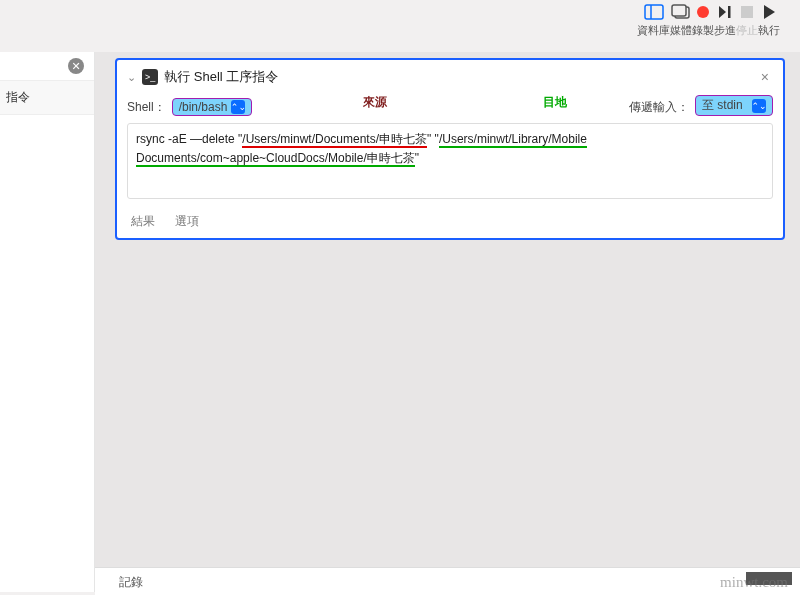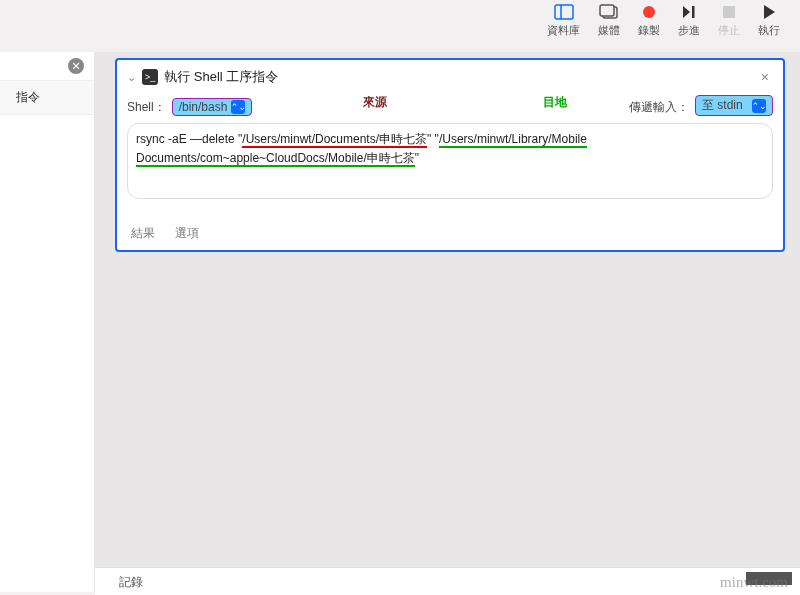--- a/index.html
+++ b/index.html
@@ -1,39 +1,39 @@
 <!DOCTYPE html>
 <html><head>
 <meta charset="utf-8">
 <style>
 *{margin:0;padding:0;box-sizing:border-box;font-family:-apple-system,"PingFang TC","Helvetica Neue",sans-serif}
 body{width:800px;height:595px;background:#f2f0f0;overflow:hidden;position:relative}
-.toolbar{position:absolute;top:3px;right:20px;display:flex;gap:18px;align-items:flex-start}
+.toolbar{position:absolute;top:3px;right:20px;display:flex;align-items:flex-start}
 .tbtn{display:flex;flex-direction:column;align-items:center;gap:2px;cursor:pointer}
 .tbtn .ic{width:22px;height:18px;display:flex;align-items:center;justify-content:center}
 .tbtn .lb{font-size:11px;color:#555}
 .tbtn.dis .lb{color:#bbb}
 .sidebar{position:absolute;left:0;top:52px;width:95px;height:540px;background:#fff;border-right:1px solid #e5e5e5}
 .srow{display:flex;align-items:center;justify-content:flex-end;padding:6px 10px}
 .sclose{width:16px;height:16px;border-radius:50%;background:#888;color:#fff;font-size:11px;display:flex;align-items:center;justify-content:center}
-.stab{padding:8px 16px;font-size:12px;color:#333;background:#f8f8f8;border-top:1px solid #eee;border-bottom:1px solid #eee}
+.stab{padding:8px 6px;font-size:12px;color:#333;background:#f8f8f8;border-top:1px solid #eee;border-bottom:1px solid #eee}
 .main{position:absolute;left:95px;top:52px;width:705px;height:543px;background:#e8e6e6}
 .panel{position:absolute;left:20px;top:6px;width:670px;background:#fff;border:2px solid #1a5fff;border-radius:4px;padding:6px 10px 0}
 .phdr{display:flex;align-items:center;gap:6px;padding:2px 0 6px}
 .chev{font-size:11px;color:#888}
 .termico{width:16px;height:16px;background:#333;border-radius:3px;display:flex;align-items:center;justify-content:center;color:#fff;font-size:9px}
 .ptitle{font-size:13px;font-weight:400;color:#222;flex:1}
 .pclose{font-size:14px;color:#888;cursor:pointer;padding:0 4px}
 .prow{display:flex;align-items:flex-end;gap:6px;font-size:12px;color:#444;padding:3px 0;position:relative}
 .sel{background:#7dd3fc;border:1px solid #a21caf;border-radius:4px;padding:1px 6px;font-size:12px;display:flex;align-items:center;gap:4px;min-width:78px;justify-content:space-between}
 .selbtn{width:14px;height:14px;background:#0a6dff;border-radius:3px;display:flex;align-items:center;justify-content:center;color:#fff;font-size:9px}
 .ann{font-size:12px;font-weight:600;position:absolute}
 .ann.src{color:#7f1d1d;left:236px;top:2px}
 .ann.dst{color:#0a0;left:416px;top:2px}
-.codebox{border:1px solid #ddd;border-radius:12px;padding:6px 8px;margin:4px 0 20px;font-family:"Courier New",monospace;font-size:12px;color:#222;line-height:1.5;min-height:76px}
+.codebox{border:1px solid #ddd;border-radius:3px;padding:6px 8px;margin:4px 0 8px;font-family:"Courier New",monospace;font-size:12px;color:#222;line-height:1.5;min-height:76px}
 .ul-r{border-bottom:2px solid #d00}
 .ul-g{border-bottom:2px solid #0a0}
 .tabs{display:flex;gap:20px;padding:6px 4px 8px;font-size:12px;color:#777}
 .footer{position:absolute;left:0;bottom:0;width:705px;height:28px;background:#fff;border-top:1px solid #ddd;padding:6px 24px;font-size:12px;color:#555}
 .wm{position:absolute;right:12px;bottom:4px;font-family:cursive;color:rgba(120,120,120,.6);font-size:15px}
 .bb{position:absolute;right:8px;bottom:10px;width:46px;height:13px;background:#555}
 </style>
 </head>
 <body>
 

